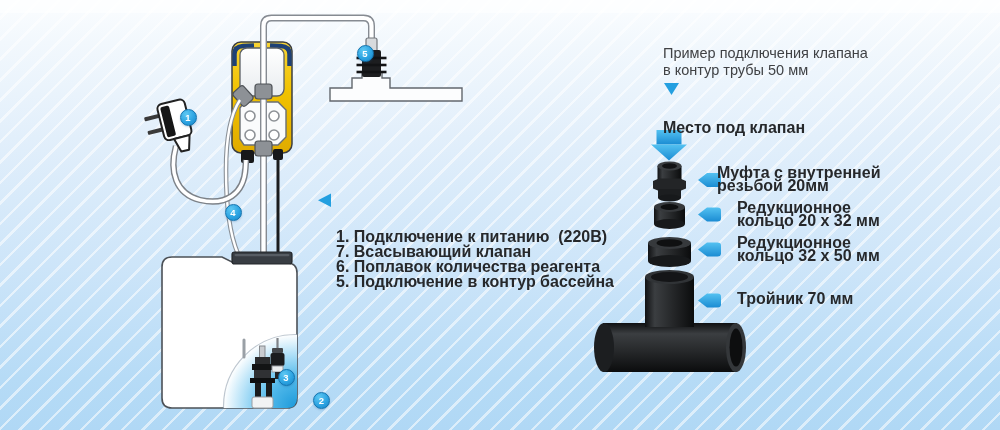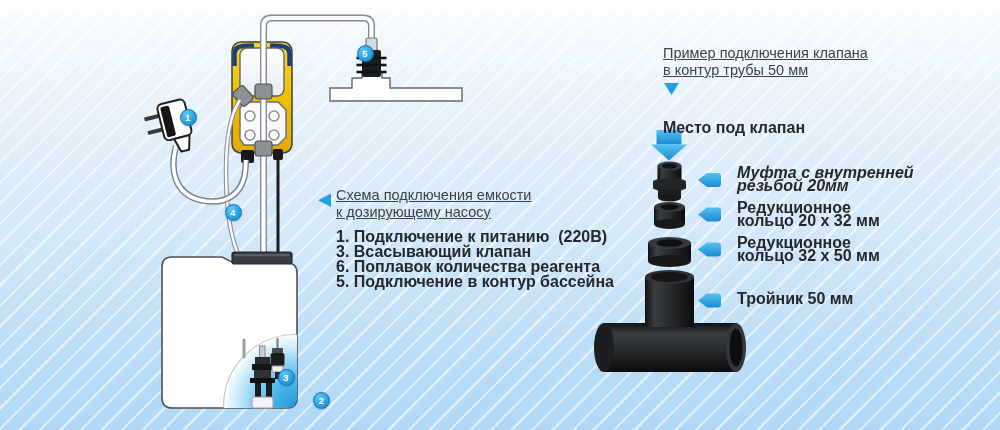--- a/index.html
+++ b/index.html
@@ -8,21 +8,21 @@
     position:relative;width:1000px;height:430px;overflow:hidden;
     background:linear-gradient(180deg,#fbfdff 0%,#f2f8fd 10%,#e2effb 32%,#cde5f9 62%,#b6dbf6 88%,#b0d8f5 100%);
   }
   .stripes{
     position:absolute;inset:0;
     background:repeating-linear-gradient(135deg, rgba(255,255,255,0) 0px, rgba(255,255,255,0) 12px, rgba(255,255,255,0.55) 12px, rgba(255,255,255,0.55) 14.5px);
   }
   .topband{position:absolute;left:0;top:0;width:100%;height:13px;background:rgba(255,255,255,0.55);}
   svg.art{position:absolute;left:0;top:0;}
   .txt{position:absolute;color:#3f4144;}
-  .title{font-size:14.5px;line-height:17px;white-space:pre-line;color:#404245;text-decoration:underline;}
+  .title{font-size:14.5px;line-height:17px;white-space:pre-line;color:#404245;}
   .small-bold{font-weight:bold;font-size:16px;color:#26282b;}
   .left-list .li{line-height:15px;white-space:pre;}
   .plabel{line-height:12.5px;white-space:pre-line;}
   .badge{
     position:absolute;width:17px;height:17px;border-radius:50%;
     background:radial-gradient(circle at 35% 28%, #5ec8f3 0%, #2da4e2 55%, #1784c8 100%);
     border:1px solid #1273ae;box-sizing:border-box;
     color:#fff;font-size:9.5px;font-weight:bold;
     display:flex;align-items:center;justify-content:center;
     box-shadow:0 1px 2px rgba(20,80,140,0.25);
@@ -209,41 +209,39 @@
     </g>
 
     <g>
       <path d="M 698 180 L 707 173 L 717.5 173 Q 721 173 721 176 L 721 184 Q 721 187 717.5 187 L 707 187 Z" fill="url(#gBlu)"></path>
       <path d="M 698 214.5 L 707 207.5 L 717.5 207.5 Q 721 207.5 721 210.5 L 721 218.5 Q 721 221.5 717.5 221.5 L 707 221.5 Z" fill="url(#gBlu)"></path>
       <path d="M 698 249.5 L 707 242.5 L 717.5 242.5 Q 721 242.5 721 245.5 L 721 253.5 Q 721 256.5 717.5 256.5 L 707 256.5 Z" fill="url(#gBlu)"></path>
       <path d="M 698 300.5 L 707 293.5 L 717.5 293.5 Q 721 293.5 721 296.5 L 721 304.5 Q 721 307.5 717.5 307.5 L 707 307.5 Z" fill="url(#gBlu)"></path>
     </g>
   </svg>
 
-  <div class="txt title" style="left:336px;top:187px;width:220px;">Схема подключения емкости
-к дозирующему насосу</div>
 
   <div class="txt left-list" style="left:336px;top:229px;width:260px;">
     <div class="li small-bold">1. Подключение к питанию  (220В)</div>
-    <div class="li small-bold">3. Всасывающий клапан</div>
+    <div class="li small-bold">7. Всасывающий клапан</div>
     <div class="li small-bold">6. Поплавок количества реагента</div>
     <div class="li small-bold">5. Подключение в контур бассейна</div>
   </div>
 
   <div class="txt title" style="left:663px;top:45px;width:230px;">Пример подключения клапана
 в контур трубы 50 мм</div>
 
   <div class="txt small-bold" style="left:663px;top:119px;">Место под клапан</div>
 
-  <div class="txt small-bold plabel" style="left:737px;top:167px;font-style:italic;">Муфта с внутренней
+  <div class="txt small-bold plabel" style="left:717px;top:167px;">Муфта с внутренней
 резьбой 20мм</div>
   <div class="txt small-bold plabel" style="left:737px;top:202px;">Редукционное
 кольцо 20 x 32 мм</div>
   <div class="txt small-bold plabel" style="left:737px;top:237px;">Редукционное
 кольцо 32 x 50 мм</div>
-  <div class="txt small-bold plabel" style="left:737px;top:293px;">Тройник 50 мм</div>
+  <div class="txt small-bold plabel" style="left:737px;top:293px;">Тройник 70 мм</div>
 
   <div class="badge" style="left:179.5px;top:108.5px;">1</div>
   <div class="badge" style="left:313px;top:392px;">2</div>
   <div class="badge" style="left:277.5px;top:368.5px;">3</div>
   <div class="badge" style="left:224.5px;top:203.5px;">4</div>
   <div class="badge" style="left:356.5px;top:44.5px;">5</div>
 </div>
 
 </body></html>

